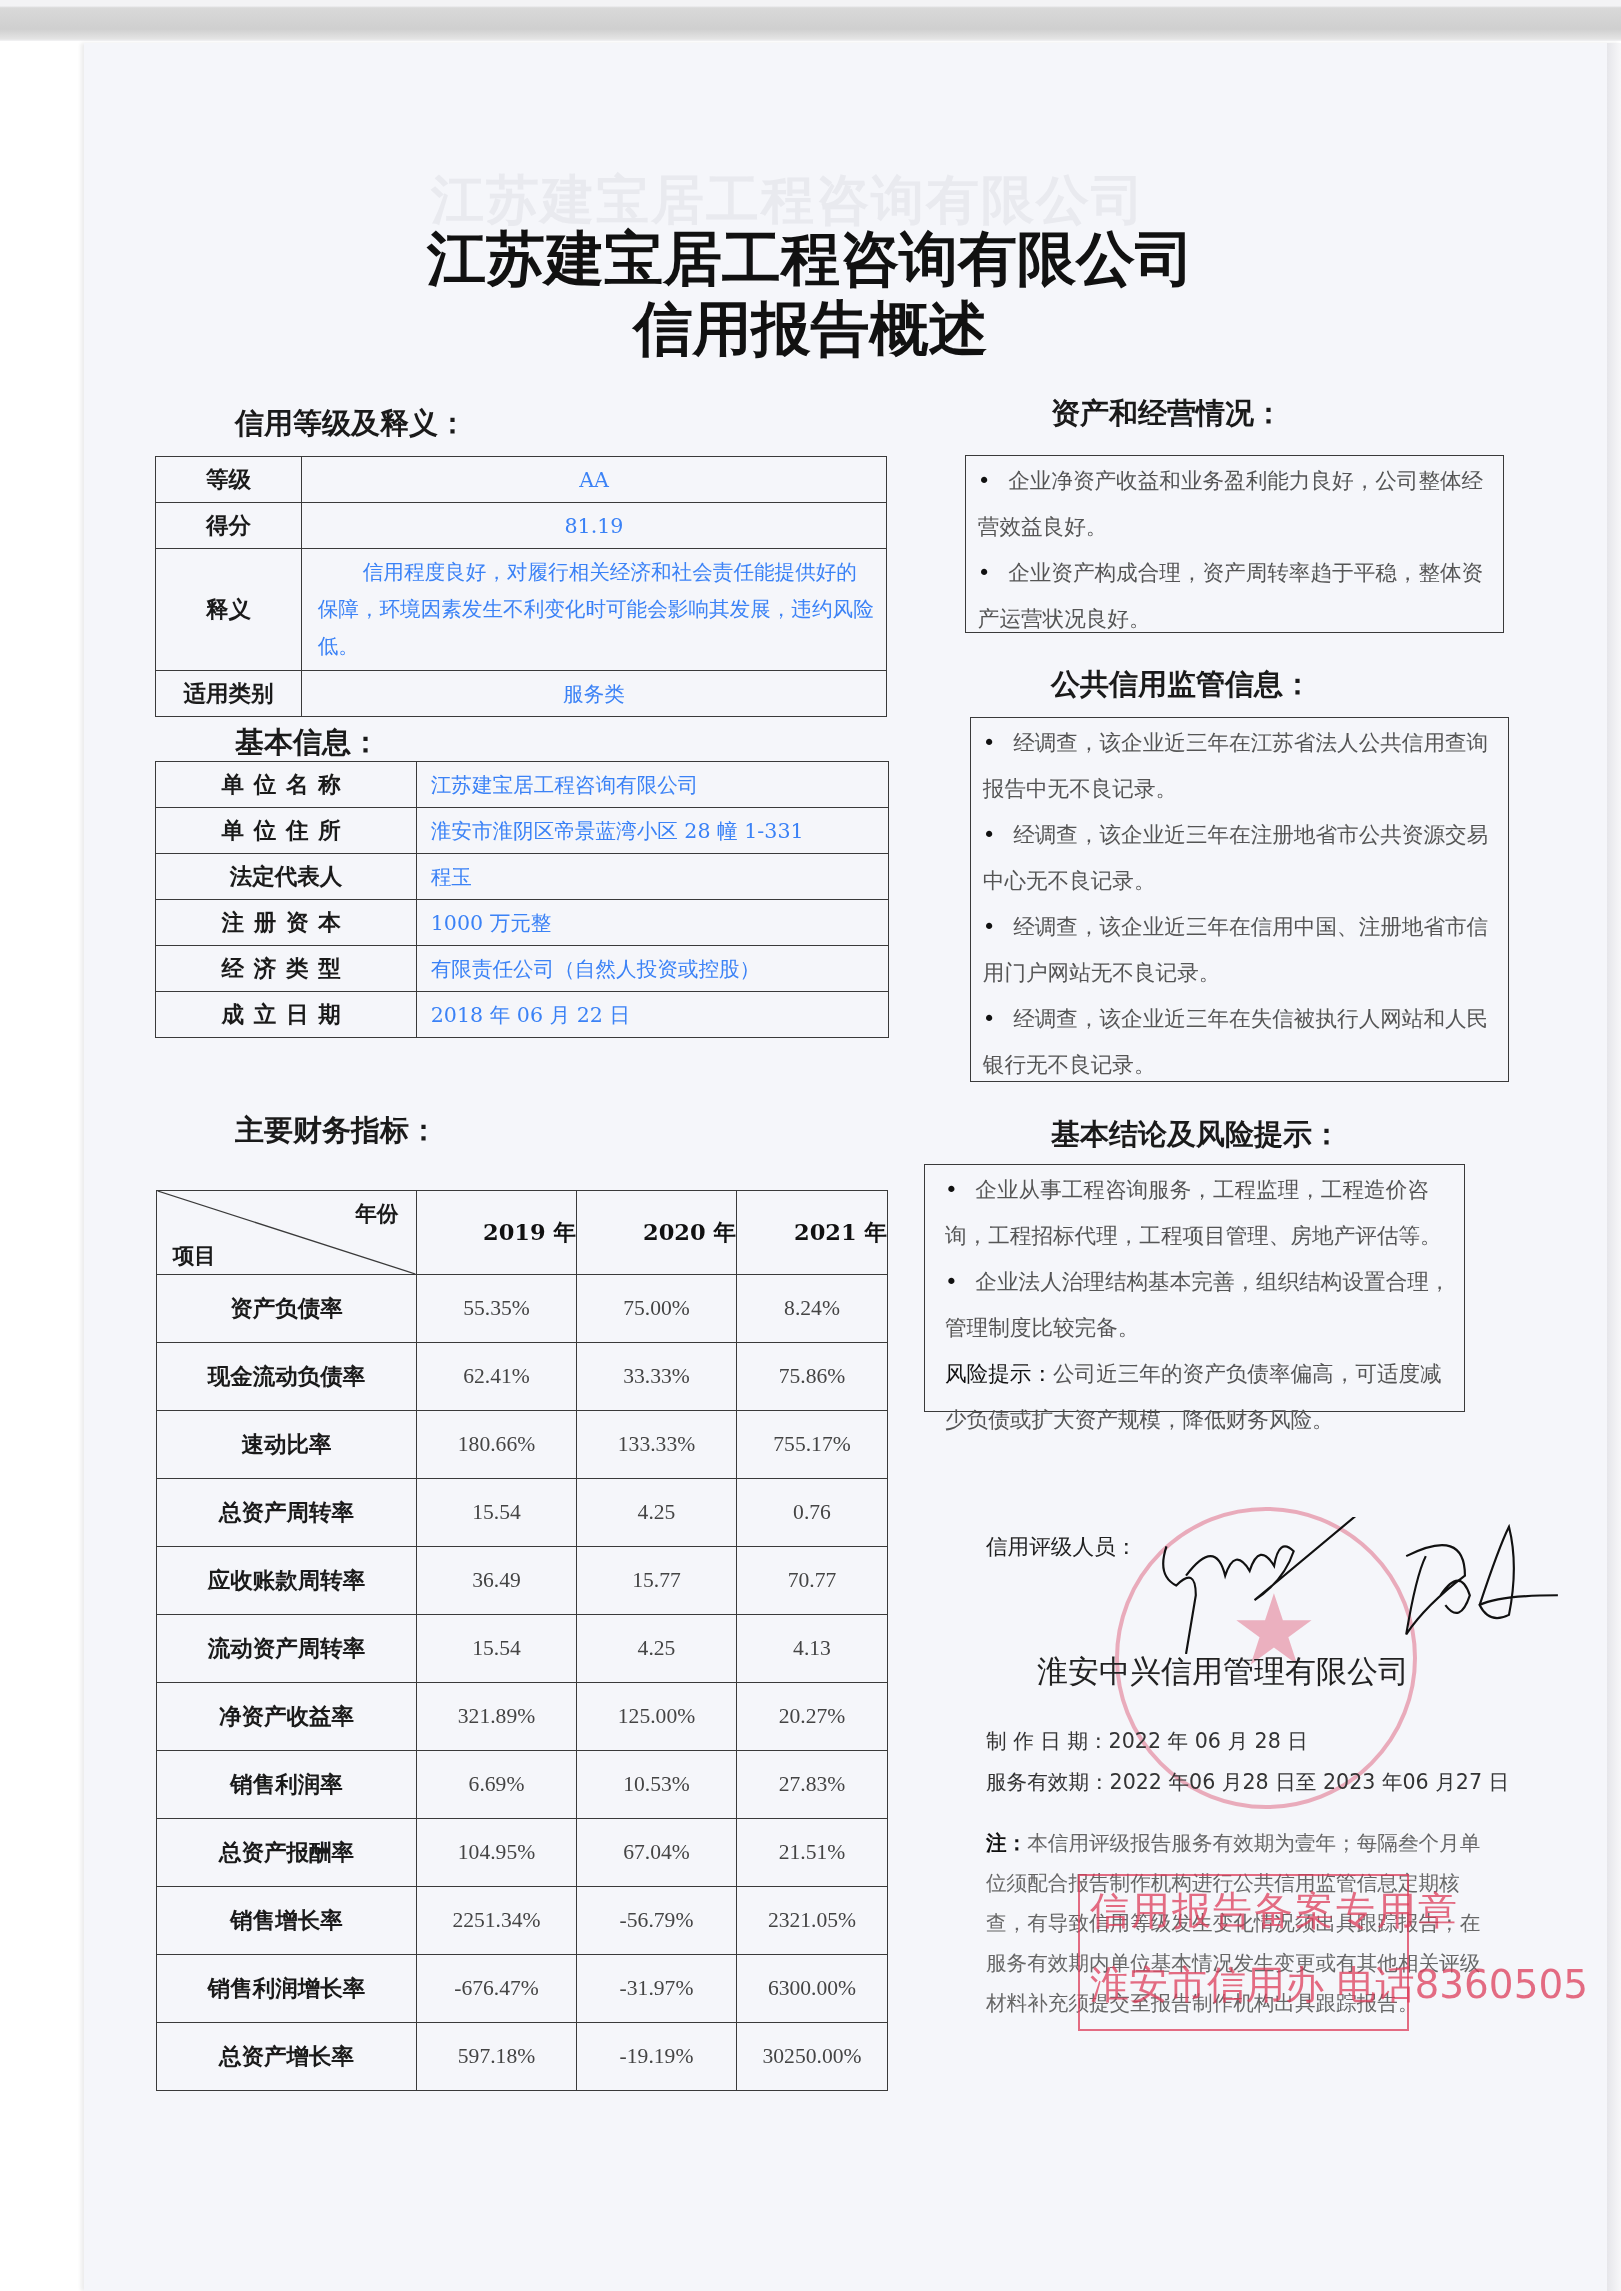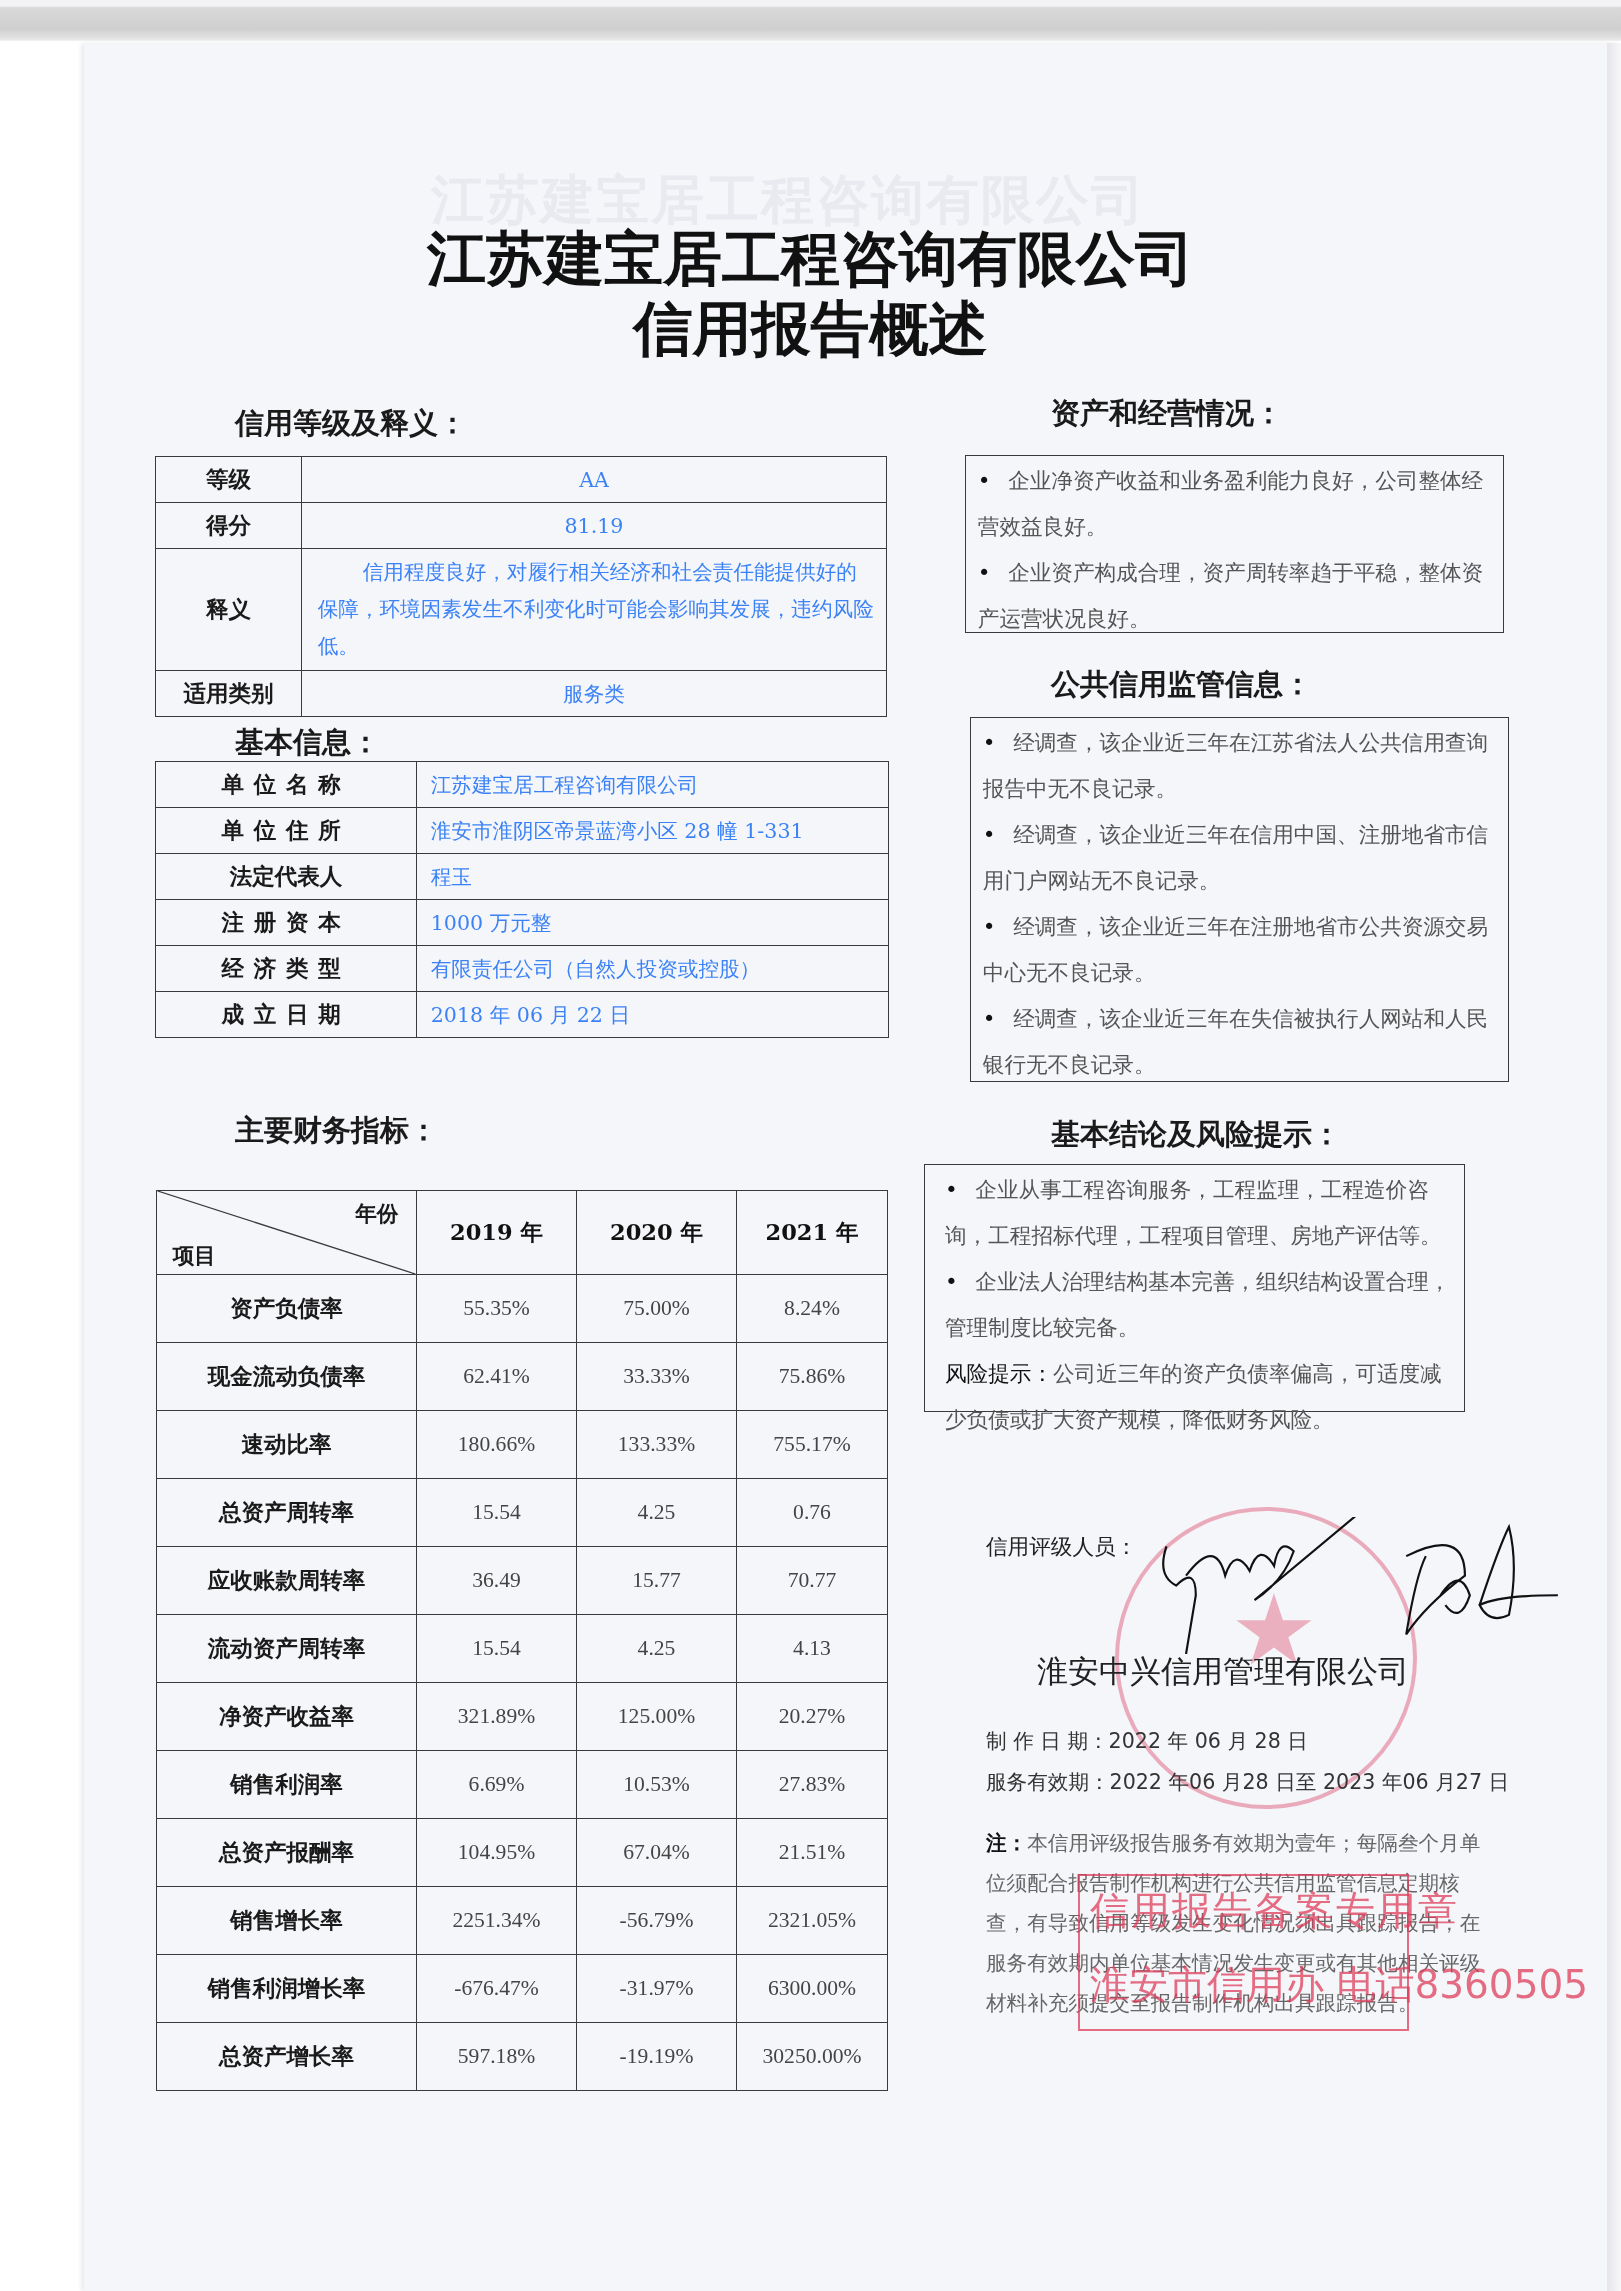--- a/index.html
+++ b/index.html
@@ -41,21 +41,21 @@
   .center { text-align: center; }
   .spaced { letter-spacing: 9.8px; }
   .box {
     position: absolute; border: 1.5px solid #3a3a3a; background: transparent;
     font-size: 21.6px; color: #555; line-height: 46px; padding: 2px 9.8px 2px 11.8px; box-sizing: border-box;
   }
   .bullet::before { content: "•"; color: #111; margin-right: 17.6px; font-family: "DejaVu Sans", sans-serif; }
   .risk-label { color: #111; font-family: "DejaVu Sans", sans-serif; }
   .fin td { height: 67px; }
   .fin .hdr td { height: 83px; }
-  .fin .year { font-family: "DejaVu Serif", serif; font-weight: bold; font-size: 22.5px; color: #111; text-align: center; }
+  .fin .year { font-family: "DejaVu Serif", serif; font-weight: bold; font-size: 22.5px; color: #111; text-align: right; }
   .fin .num { font-family: "Liberation Serif", serif; font-size: 21.6px; color: #444; text-align: center; }
   .fin .rlbl { font-family: "DejaVu Sans", sans-serif; font-weight: bold; font-size: 22.5px; color: #1a1a1a; text-align: center; }
   .diag { position: relative; }
   .plain { position: absolute; font-size: 21.6px; color: #333; white-space: nowrap; }
   .sans { font-family: "DejaVu Sans", sans-serif; }
   .stamp-circle {
     position: absolute; left: 1115px; top: 1507px; width: 294px; height: 294px; border-radius: 50%;
     border: 4.9px solid rgba(220,80,110,0.45);
   }
   .stamp-star {
@@ -235,22 +235,22 @@
 
 <div class="sec-h" style="left:1051px;top:394px;">资产和经营情况：</div>
 <div class="box" style="left:965px;top:455px;width:539px;height:178px;">
   <div class="bullet">企业净资产收益和业务盈利能力良好，公司整体经营效益良好。</div>
   <div class="bullet">企业资产构成合理，资产周转率趋于平稳，整体资产运营状况良好。</div>
 </div>
 
 <div class="sec-h" style="left:1051px;top:665px;">公共信用监管信息：</div>
 <div class="box" style="left:970px;top:717px;width:539px;height:365px;">
   <div class="bullet">经调查，该企业近三年在江苏省法人公共信用查询报告中无不良记录。</div>
+  <div class="bullet">经调查，该企业近三年在注册地省市公共资源交易中心无不良记录。</div>
   <div class="bullet">经调查，该企业近三年在信用中国、注册地省市信用门户网站无不良记录。</div>
-  <div class="bullet">经调查，该企业近三年在注册地省市公共资源交易中心无不良记录。</div>
   <div class="bullet">经调查，该企业近三年在失信被执行人网站和人民银行无不良记录。</div>
 </div>
 
 <div class="sec-h" style="left:1051px;top:1115px;">基本结论及风险提示：</div>
 <div class="box" style="left:924px;top:1164px;width:541px;height:248px;padding-left:20px;">
   <div class="bullet">企业从事工程咨询服务，工程监理，工程造价咨询，工程招标代理，工程项目管理、房地产评估等。</div>
   <div class="bullet">企业法人治理结构基本完善，组织结构设置合理，管理制度比较完备。</div>
   <div><span class="risk-label">风险提示：</span><span>公司近三年的资产负债率偏高，可适度减少负债或扩大资产规模，降低财务风险。</span></div>
 </div>
 

